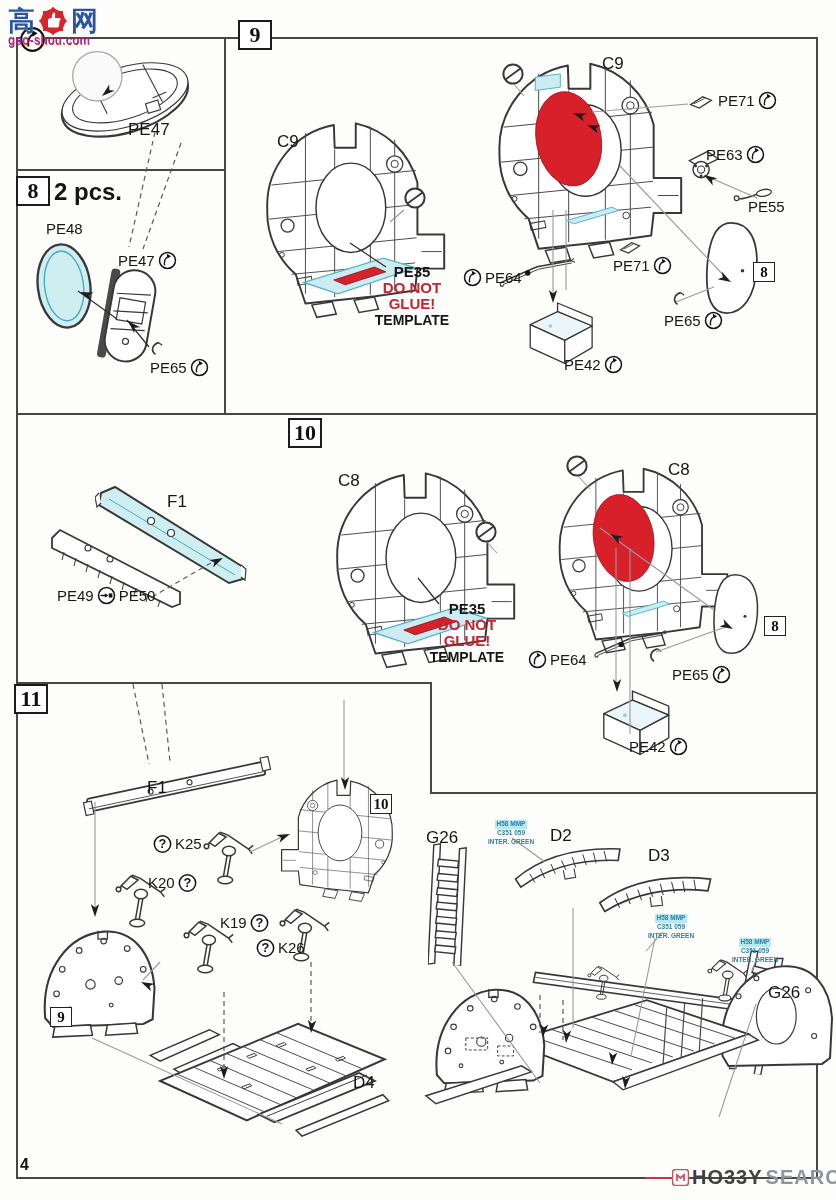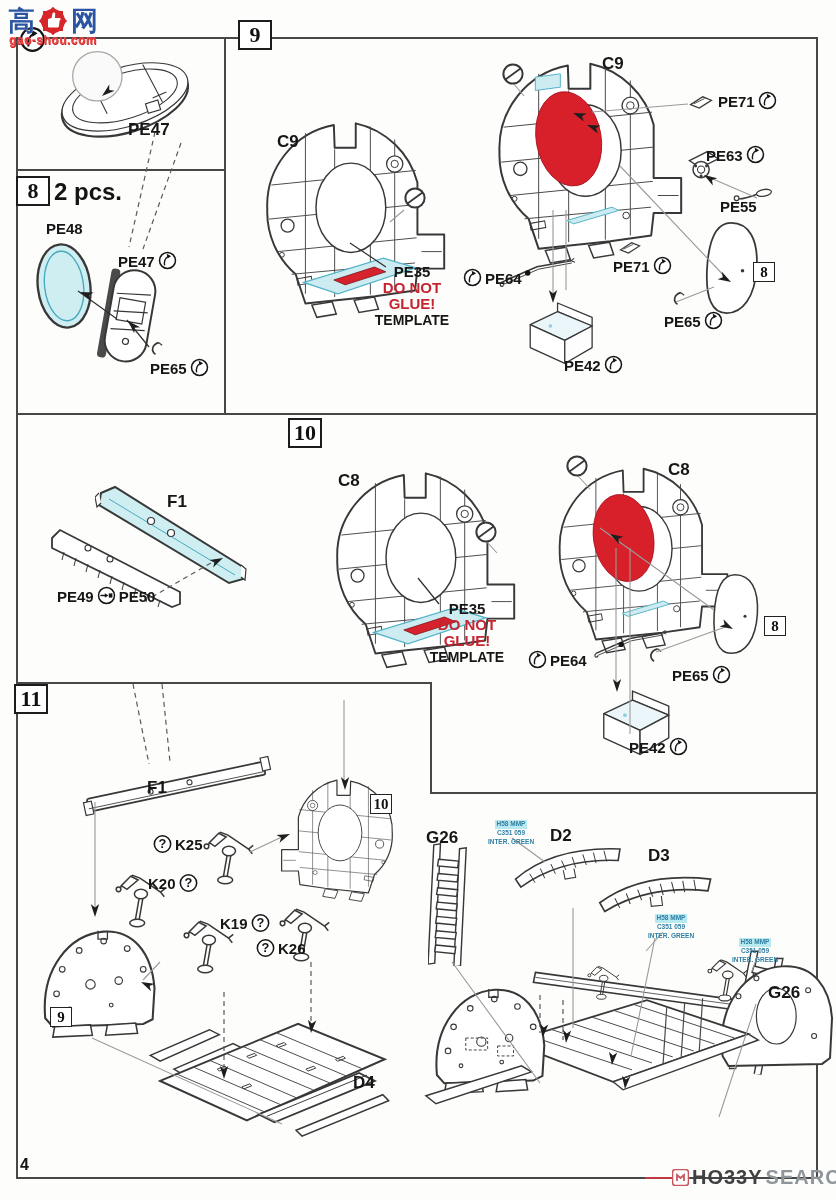--- a/index.html
+++ b/index.html
@@ -2,22 +2,22 @@
 <html><head>
 <meta charset="utf-8">
 <style>
   html,body{margin:0;padding:0;background:#e8e8e8;}
   #page{position:relative;width:836px;height:1200px;background:#fdfdfb;overflow:hidden;
         font-family:"Liberation Sans",sans-serif;}
   .hline,.vline{position:absolute;background:#474747;z-index:1;}
   .hline{height:2px;} .vline{width:2px;}
   svg.part{position:absolute;z-index:2;}
   #leads{position:absolute;left:0;top:0;z-index:3;pointer-events:none;}
-  .lbl{position:absolute;display:flex;align-items:flex-end;gap:3px;
-       font-weight:bold;font-size:15px;color:#161616;white-space:nowrap;z-index:5;}
+  .lbl{position:absolute;display:flex;align-items:center;gap:3px;
+       font-weight:normal;font-size:15px;color:#161616;white-space:nowrap;z-index:5;}
   .big{font-size:17px;}
   .step-box{position:absolute;z-index:5;background:#fff;border:2.5px solid #1c1c1c;
        font-family:"Liberation Serif",serif;font-weight:bold;font-size:22px;color:#111;
        min-width:26px;height:26px;display:flex;align-items:center;justify-content:center;padding:0 2px;}
   .ref-box{position:absolute;z-index:5;background:#fff;border:1.5px solid #222;
        font-family:"Liberation Serif",serif;font-weight:bold;font-size:15px;color:#111;
        min-width:16px;height:18px;display:flex;align-items:center;justify-content:center;padding:0 2px;}
   .qty{position:absolute;z-index:5;font-weight:bold;font-size:24px;color:#141414;}
   .tmpl-col{position:absolute;width:88px;text-align:center;z-index:5;
        font-weight:bold;font-size:15px;line-height:16px;color:#161616;}
@@ -25,22 +25,22 @@
   .tmpl-col .templ{font-size:14px;}
   .note{position:absolute;z-index:5;font-weight:bold;font-size:15px;line-height:19px;color:#161616;}
   .paint{position:absolute;width:66px;text-align:center;z-index:5;
        font-weight:bold;font-size:6.5px;line-height:1.35;color:#2f7fa3;}
   .paint .hl{background:#b9e9f0;display:inline-block;padding:0 2px;}
   .ic{display:inline-flex;width:19px;height:19px;}
   .pagenum{position:absolute;z-index:5;font-weight:bold;font-size:16px;color:#141414;}
   .wm{position:absolute;z-index:6;line-height:1;}
   .wm-row{display:flex;align-items:center;gap:1px;}
   .wm-ch{font-weight:bold;font-size:27px;color:#2b55a3;text-shadow:0 0 1px #fff;}
-  .wm-domain{font-weight:bold;font-size:12px;color:#ef4444;letter-spacing:.5px;margin-top:-4px;
-       text-shadow:0.5px 0.5px 0 #c42020;text-align:center;}
+  .wm-domain{font-weight:normal;font-size:12px;color:#a21caf;letter-spacing:.5px;margin-top:-4px;
+       text-shadow:0.5px 0.5px 0 #c42020;}
   .footer-logo{position:absolute;z-index:6;display:flex;align-items:center;gap:3px;
        font-weight:bold;font-size:20px;letter-spacing:1px;}
   .fl-red{color:#404040;} .fl-gray{color:#8f969b;}
 </style>
 </head>
 <body>
 
 <div id="page">
 
 <svg width="0" height="0" style="position:absolute" aria-hidden="true">
@@ -476,21 +476,21 @@
       </span>
     </div>
 <div class="lbl" style="left:706px;top:145px">
       <span>PE63</span>
       <span class="ic">
         <svg width="19" height="19" viewBox="0 0 20 20">
           <use href="#g-bend"></use>
         </svg>
       </span>
     </div>
-<div class="lbl" style="left:720px;top:198px">
+<div class="lbl" style="left:748px;top:198px">
       <span>PE55</span>
     </div>
 <div class="lbl" style="left:463px;top:268px">
       <span class="ic">
         <svg width="19" height="19" viewBox="0 0 20 20">
           <use href="#g-bend"></use>
         </svg>
       </span>
       <span>PE64</span>
     </div>

